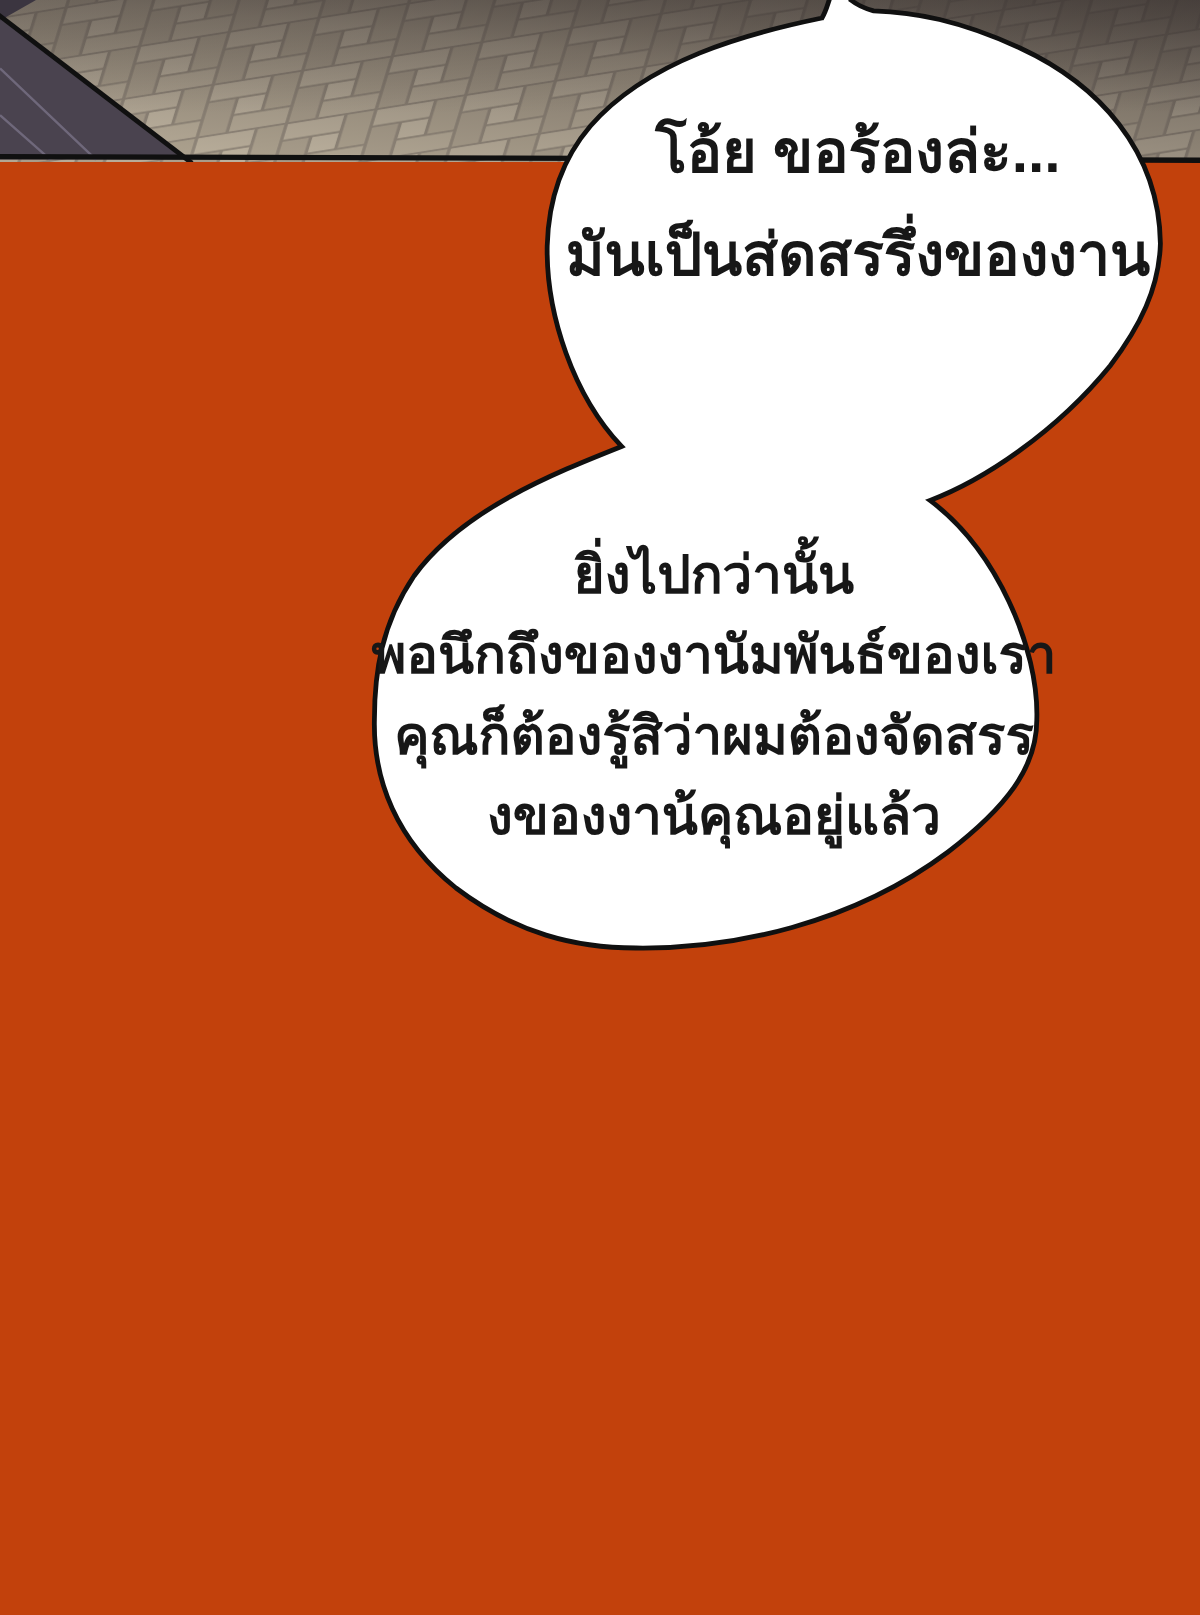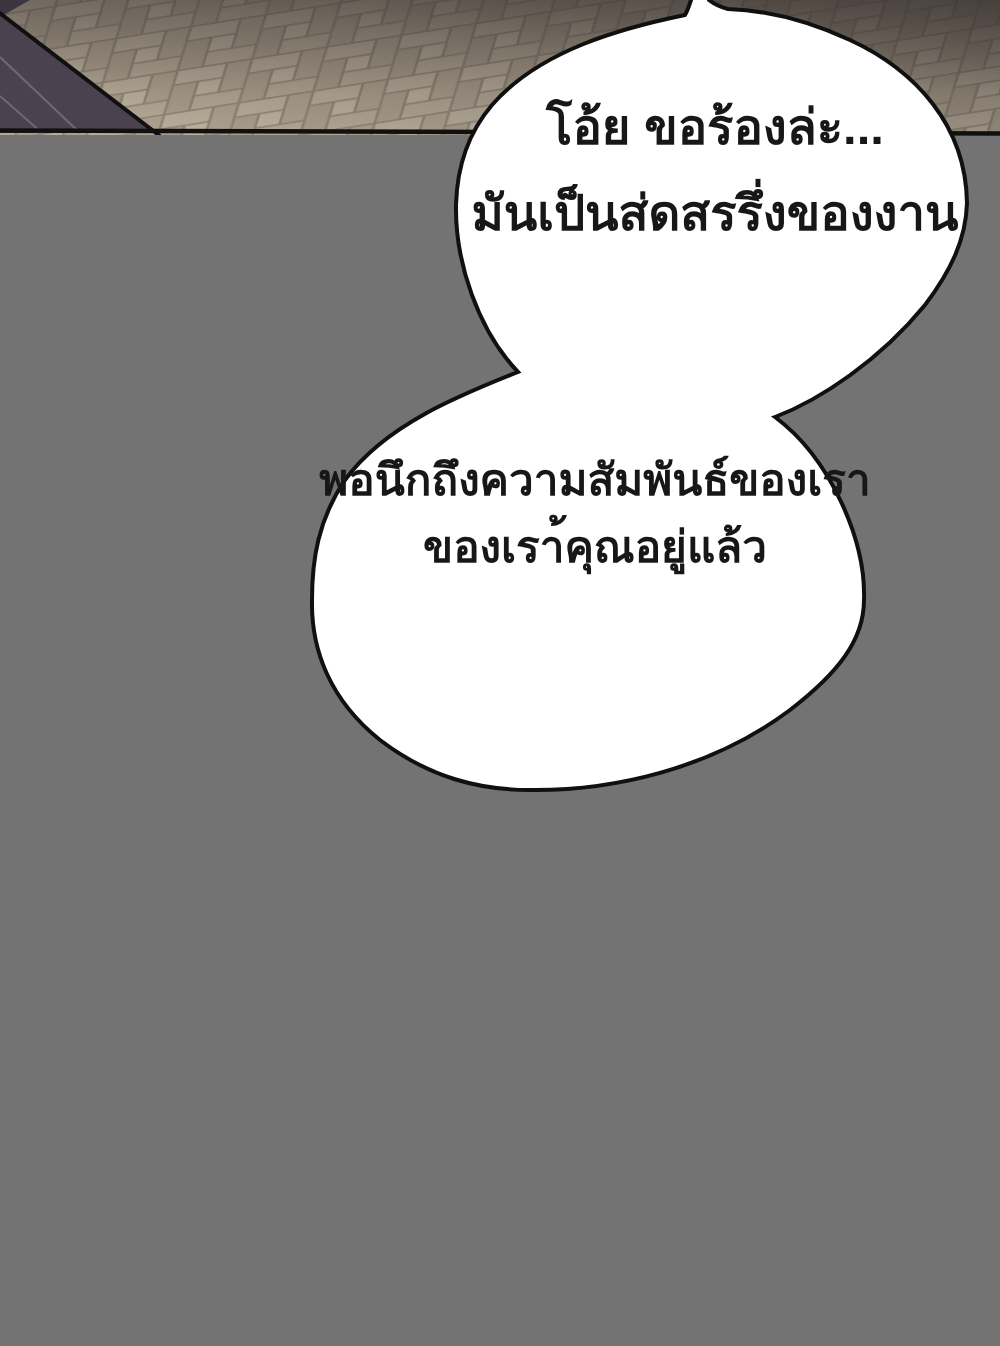--- a/index.html
+++ b/index.html
@@ -1,20 +1,20 @@
 <!DOCTYPE html>
 <html><head>
 <meta charset="utf-8">
 <style>
   html,body{margin:0;padding:0;background:#ffffff;}
   .stage{
     position:relative;
     width:1000px;height:1346px;
     margin:0 auto;
-    background:#737373;
+    background:#c2410c;
     overflow:hidden;
     font-family:"Liberation Sans","DejaVu Sans",sans-serif;
   }
   .art{position:absolute;left:0;top:0;}
   .speech-text{
     position:absolute;
     text-align:center;
     color:#171717;
     font-weight:700;
     z-index:3;
@@ -94,17 +94,19 @@
              C 720,7 714,4 709,0
              L 709,-10 L 691,-10 Z" fill="#ffffff" stroke="#101010"></path>
   </svg>
 
   <div class="speech-text bubble1-text">
     <div class="line">โอ้ย  ขอร้องล่ะ...</div>
     <div class="line">มันเป็นส่ดสรรึ่งของงาน</div>
   </div>
 
   <div class="speech-text bubble2-text">
-    <div class="line">พอนึกถึงความสัมพันธ์ของเรา</div>
-    <div class="line">ของเรา้คุณอยู่แล้ว</div>
+    <div class="line">ยิ่งไปกว่านั้น</div>
+    <div class="line">พอนึกถึงของงานัมพันธ์ของเรา</div>
+    <div class="line">คุณก็ต้องรู้สิว่าผมต้องจัดสรร</div>
+    <div class="line">งของงาน้คุณอยู่แล้ว</div>
   </div>
 
 </div>
 
 </body></html>

